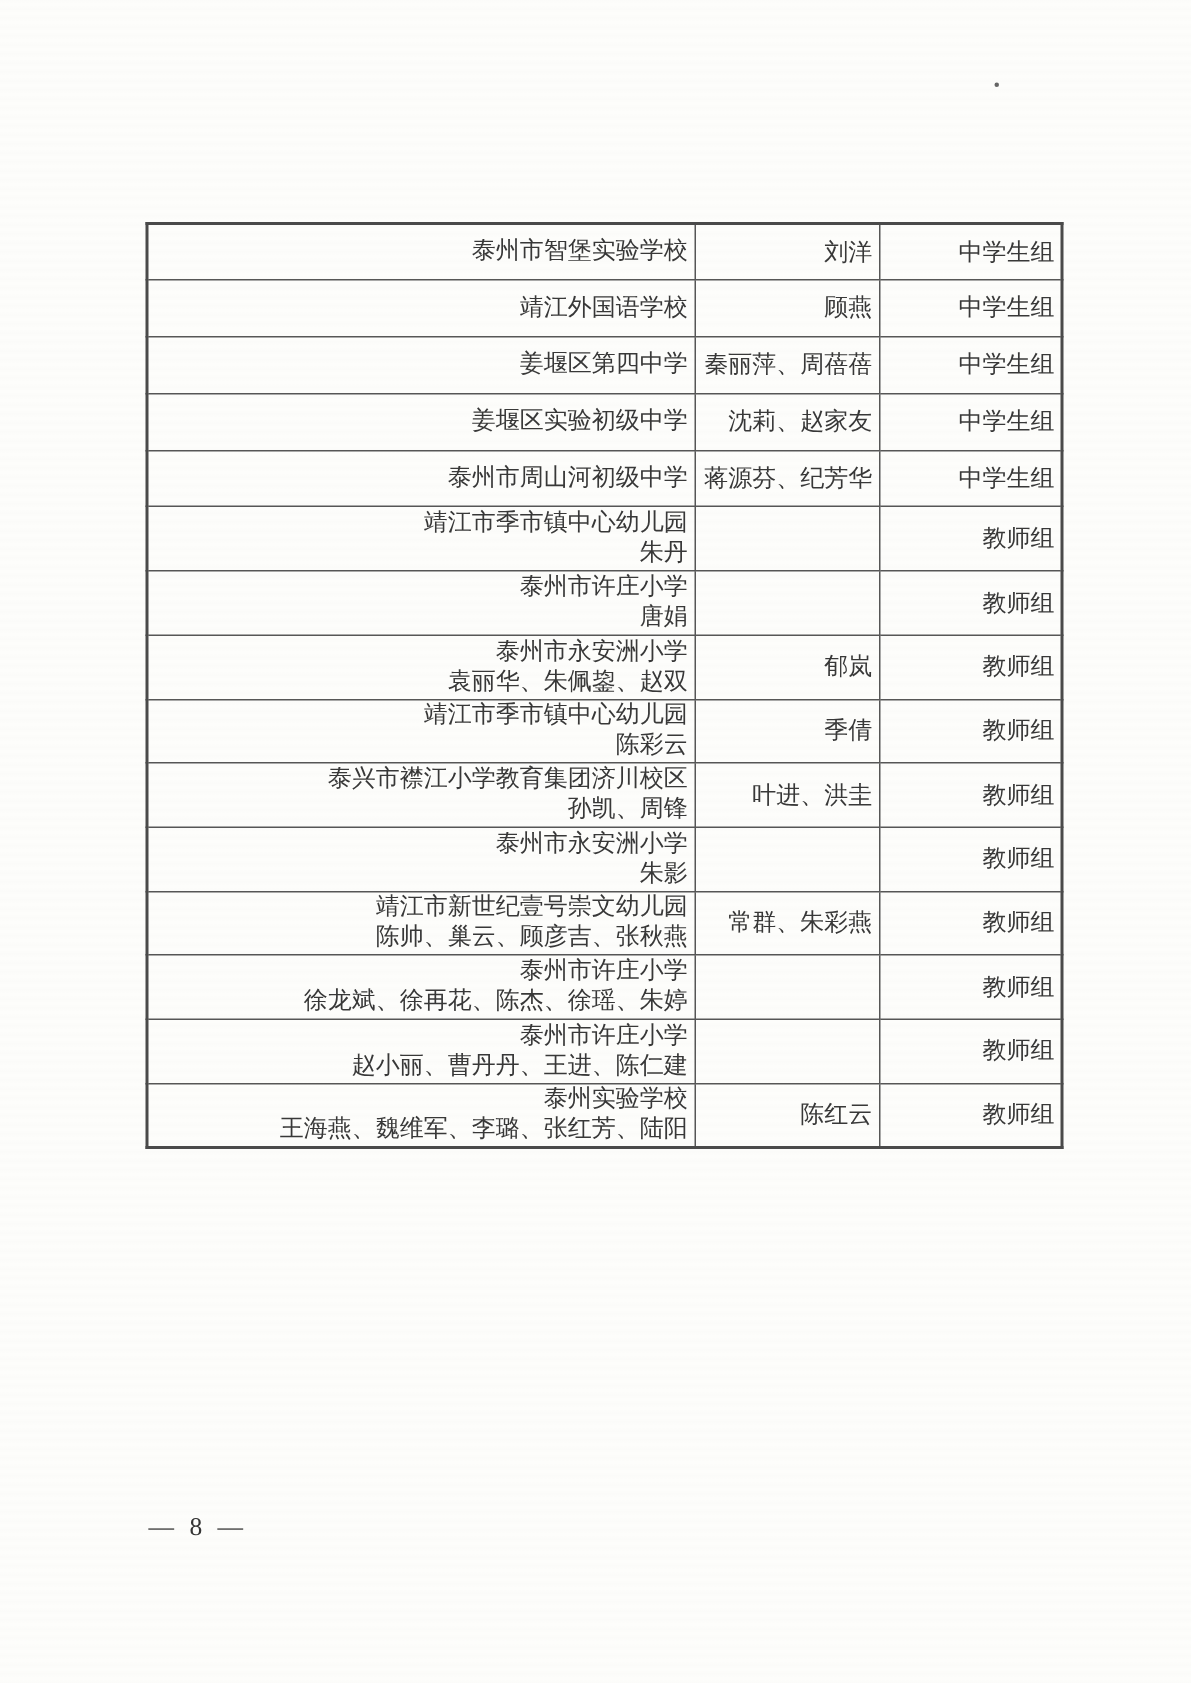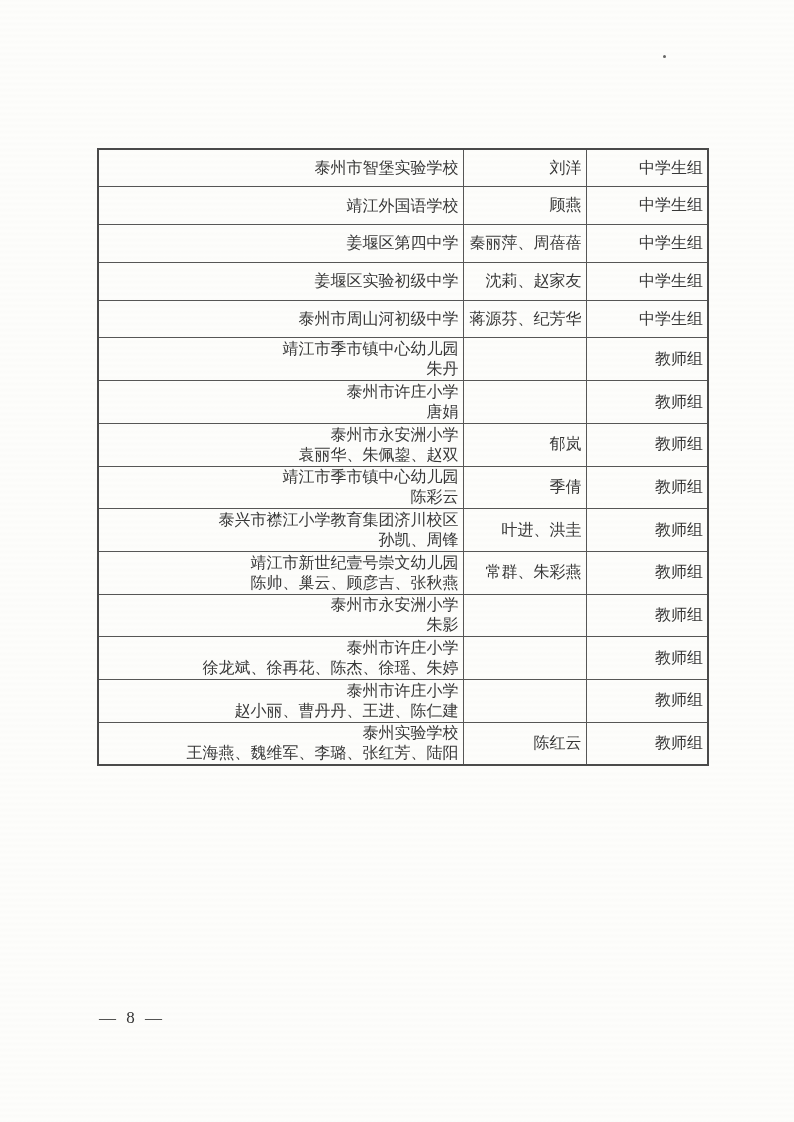--- a/index.html
+++ b/index.html
@@ -151,36 +151,36 @@
         <tr class="double">
           <td>
             <div class="school-line">泰兴市襟江小学教育集团济川校区</div>
             <div class="member-line">孙凯、周锋</div>
           </td>
           <td>叶进、洪圭</td>
           <td>教师组</td>
         </tr>
         <tr class="double">
           <td>
+            <div class="school-line">泰州市永安洲小学</div>
+            <div class="member-line">朱影</div>
+          </td>
+          <td></td>
+          <td>教师组</td>
+        </tr>
+        <tr class="double">
+          <td>
             <div class="school-line">靖江市新世纪壹号崇文幼儿园</div>
             <div class="member-line">陈帅、巢云、顾彦吉、张秋燕</div>
           </td>
           <td>常群、朱彩燕</td>
           <td>教师组</td>
         </tr>
         <tr class="double">
           <td>
-            <div class="school-line">泰州市永安洲小学</div>
-            <div class="member-line">朱影</div>
-          </td>
-          <td></td>
-          <td>教师组</td>
-        </tr>
-        <tr class="double">
-          <td>
             <div class="school-line">泰州市许庄小学</div>
             <div class="member-line">徐龙斌、徐再花、陈杰、徐瑶、朱婷</div>
           </td>
           <td></td>
           <td>教师组</td>
         </tr>
         <tr class="double">
           <td>
             <div class="school-line">泰州市许庄小学</div>
             <div class="member-line">赵小丽、曹丹丹、王进、陈仁建</div>

